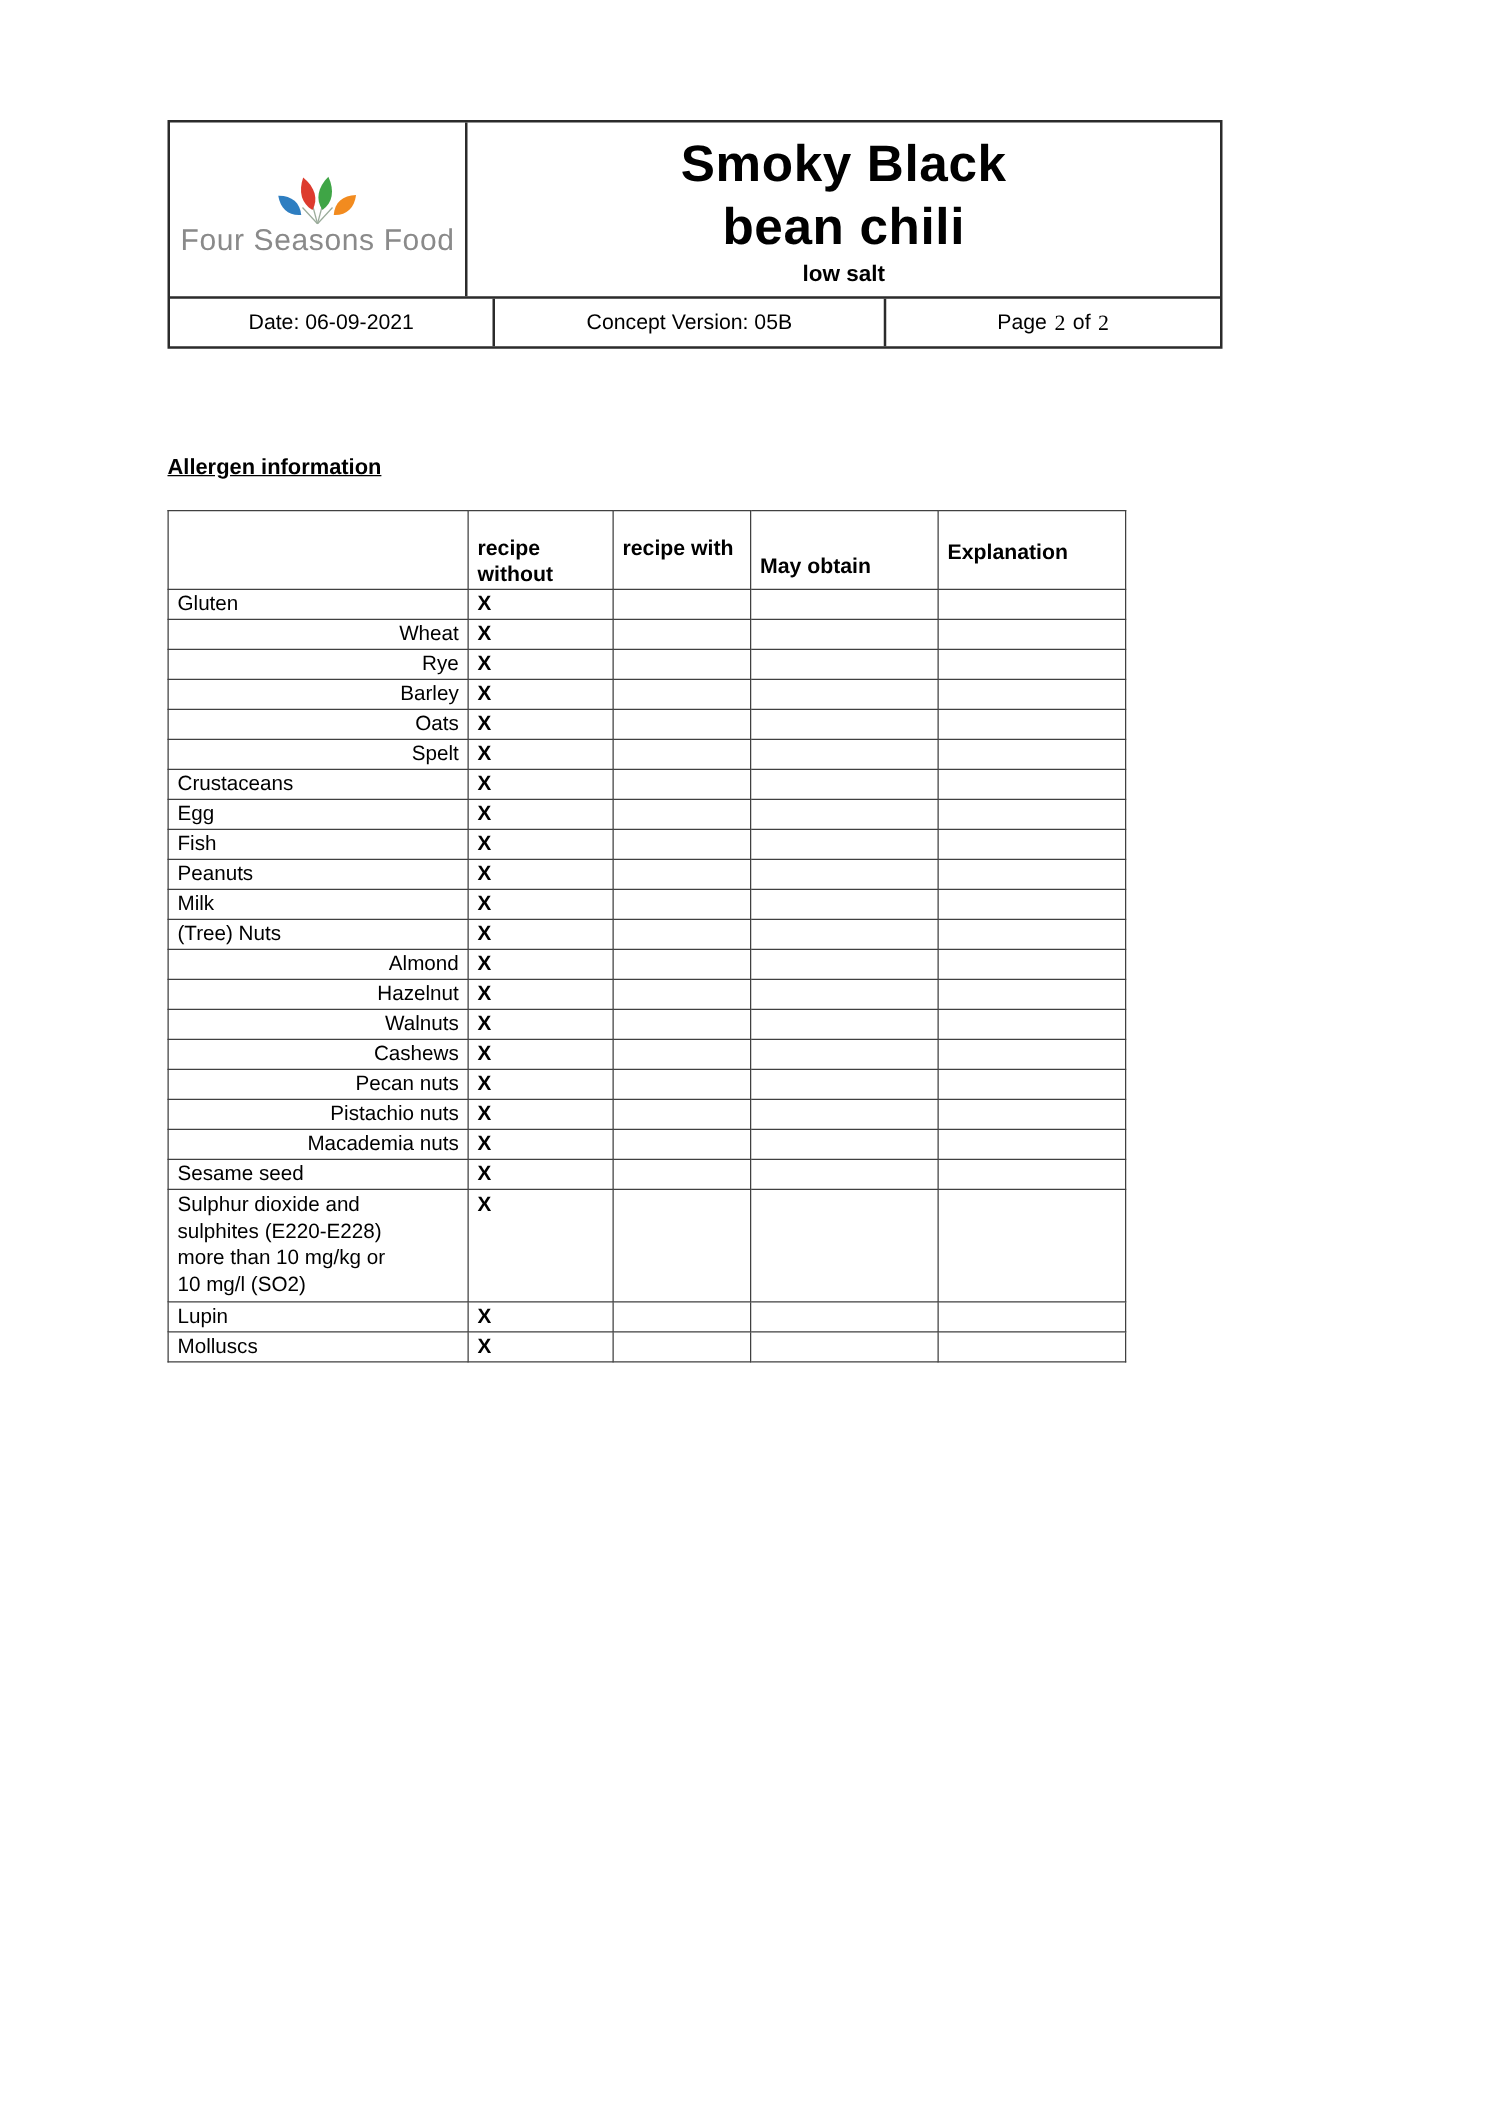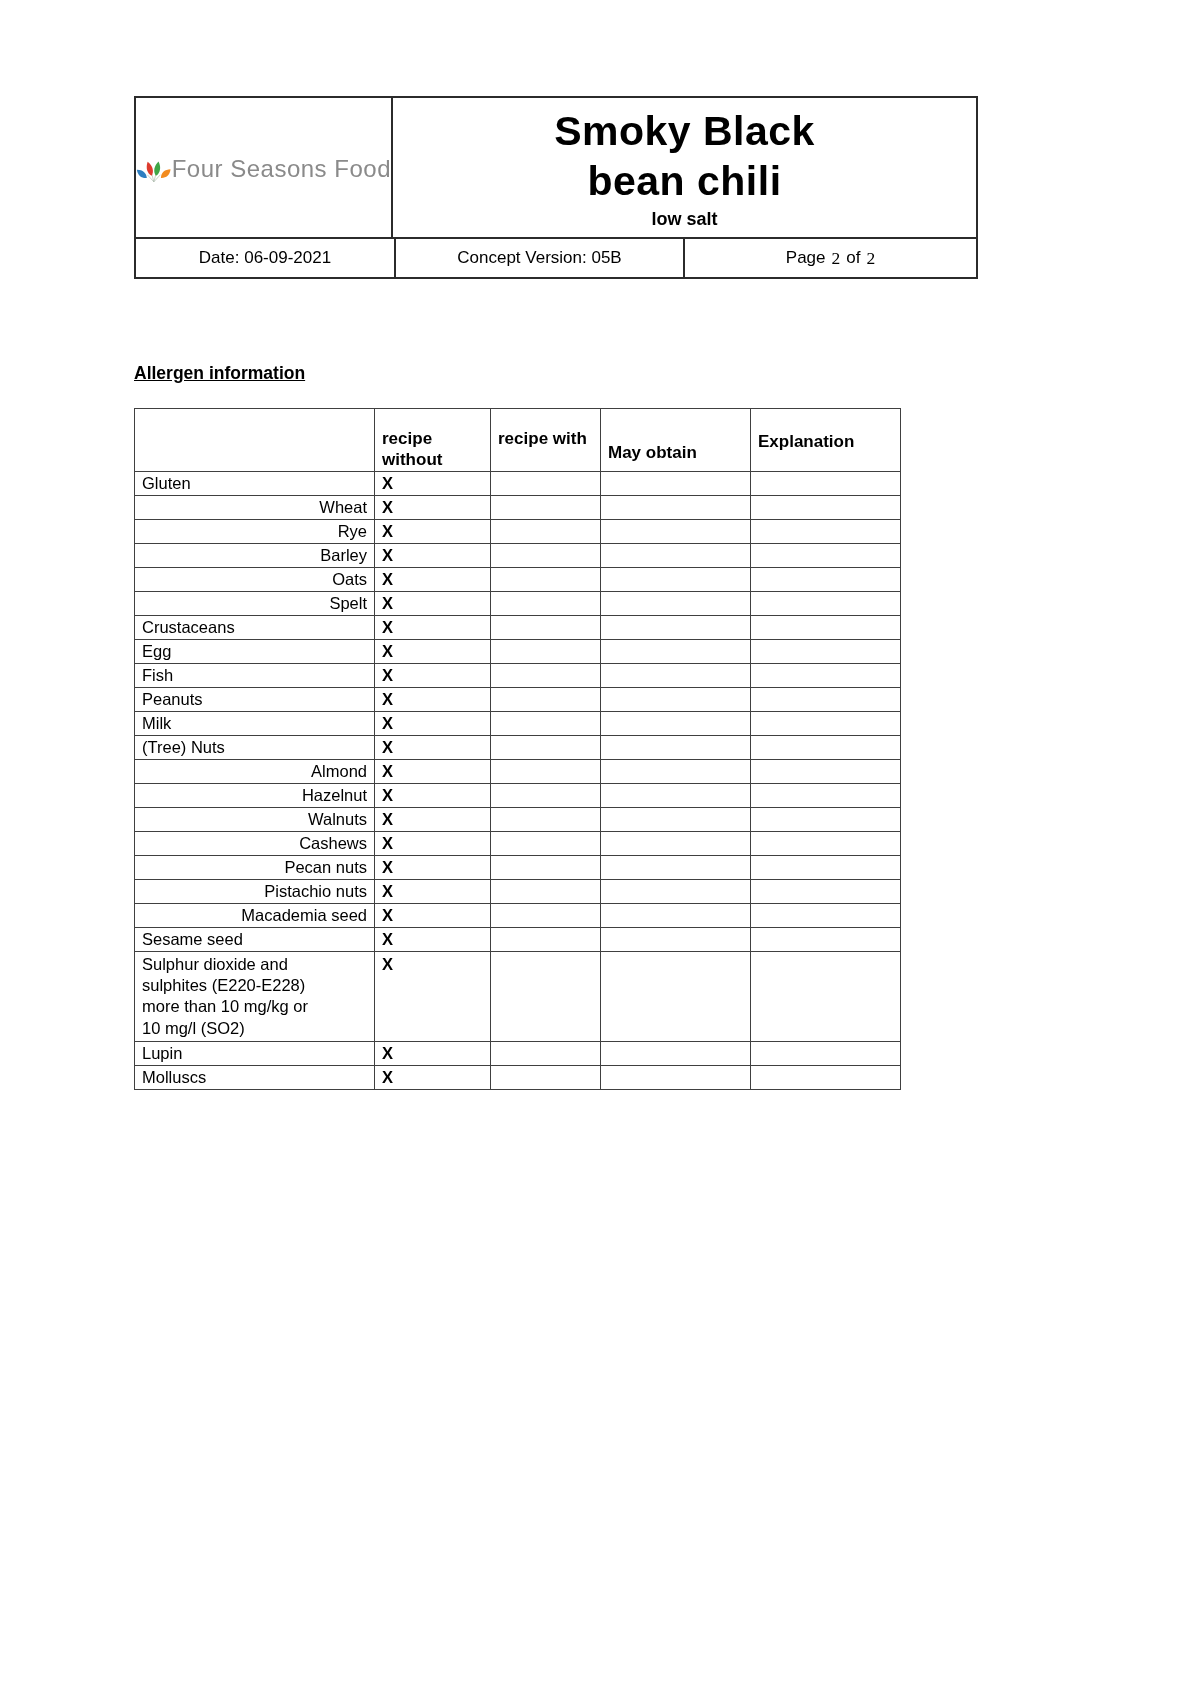--- a/index.html
+++ b/index.html
@@ -17,24 +17,24 @@
   
   .header-box {
     position: absolute;
     left: 134px;
     top: 96px;
     width: 844px;
     border: 2px solid #2b2b2b;
   }
   .header-row1 { display: flex; height: 139px; }
   .logo-cell {
-    width: 257px;
+    width: 238px;
     border-right: 2px solid #2b2b2b;
     display: flex;
-    flex-direction: row;
+    flex-direction: column;
     align-items: center;
     justify-content: center;
     padding-top: 6px;
   }
   .logo-text {
     font-size: 24px;
     color: #8a8a8a;
     letter-spacing: 0.5px;
     margin-top: -4px;
     white-space: nowrap;
@@ -60,21 +60,21 @@
     margin-top: 3px;
   }
   .header-row2 {
     display: flex;
     height: 40px;
     border-top: 2px solid #2b2b2b;
     font-size: 17px;
   }
   .hr2-cell { display: flex; align-items: center; justify-content: center; }
   .date-cell { width: 258px; }
-  .version-cell { width: 289px; border-left: 2px solid #2b2b2b; }
+  .version-cell { width: 313px; border-left: 2px solid #2b2b2b; }
   .page-cell { flex: 1; border-left: 2px solid #2b2b2b; }
   .page-cell span { margin: 0 3px; }
   .serif-num { font-family: "Liberation Serif", serif; font-size: 17.5px; }
 
   
   .section-heading {
     position: absolute;
     left: 134px;
     top: 363px;
     font-size: 17.5px;
@@ -301,21 +301,21 @@
           <td></td>
         </tr>
         <tr>
           <td class="label indent"><span class="label-text">Pistachio nuts</span></td>
           <td class="mark">X</td>
           <td></td>
           <td></td>
           <td></td>
         </tr>
         <tr>
-          <td class="label indent"><span class="label-text">Macademia seed</span></td>
+          <td class="label indent"><span class="label-text">Macademia nuts</span></td>
           <td class="mark">X</td>
           <td></td>
           <td></td>
           <td></td>
         </tr>
         <tr>
           <td class="label"><span class="label-text">Sesame seed</span></td>
           <td class="mark">X</td>
           <td></td>
           <td></td>

